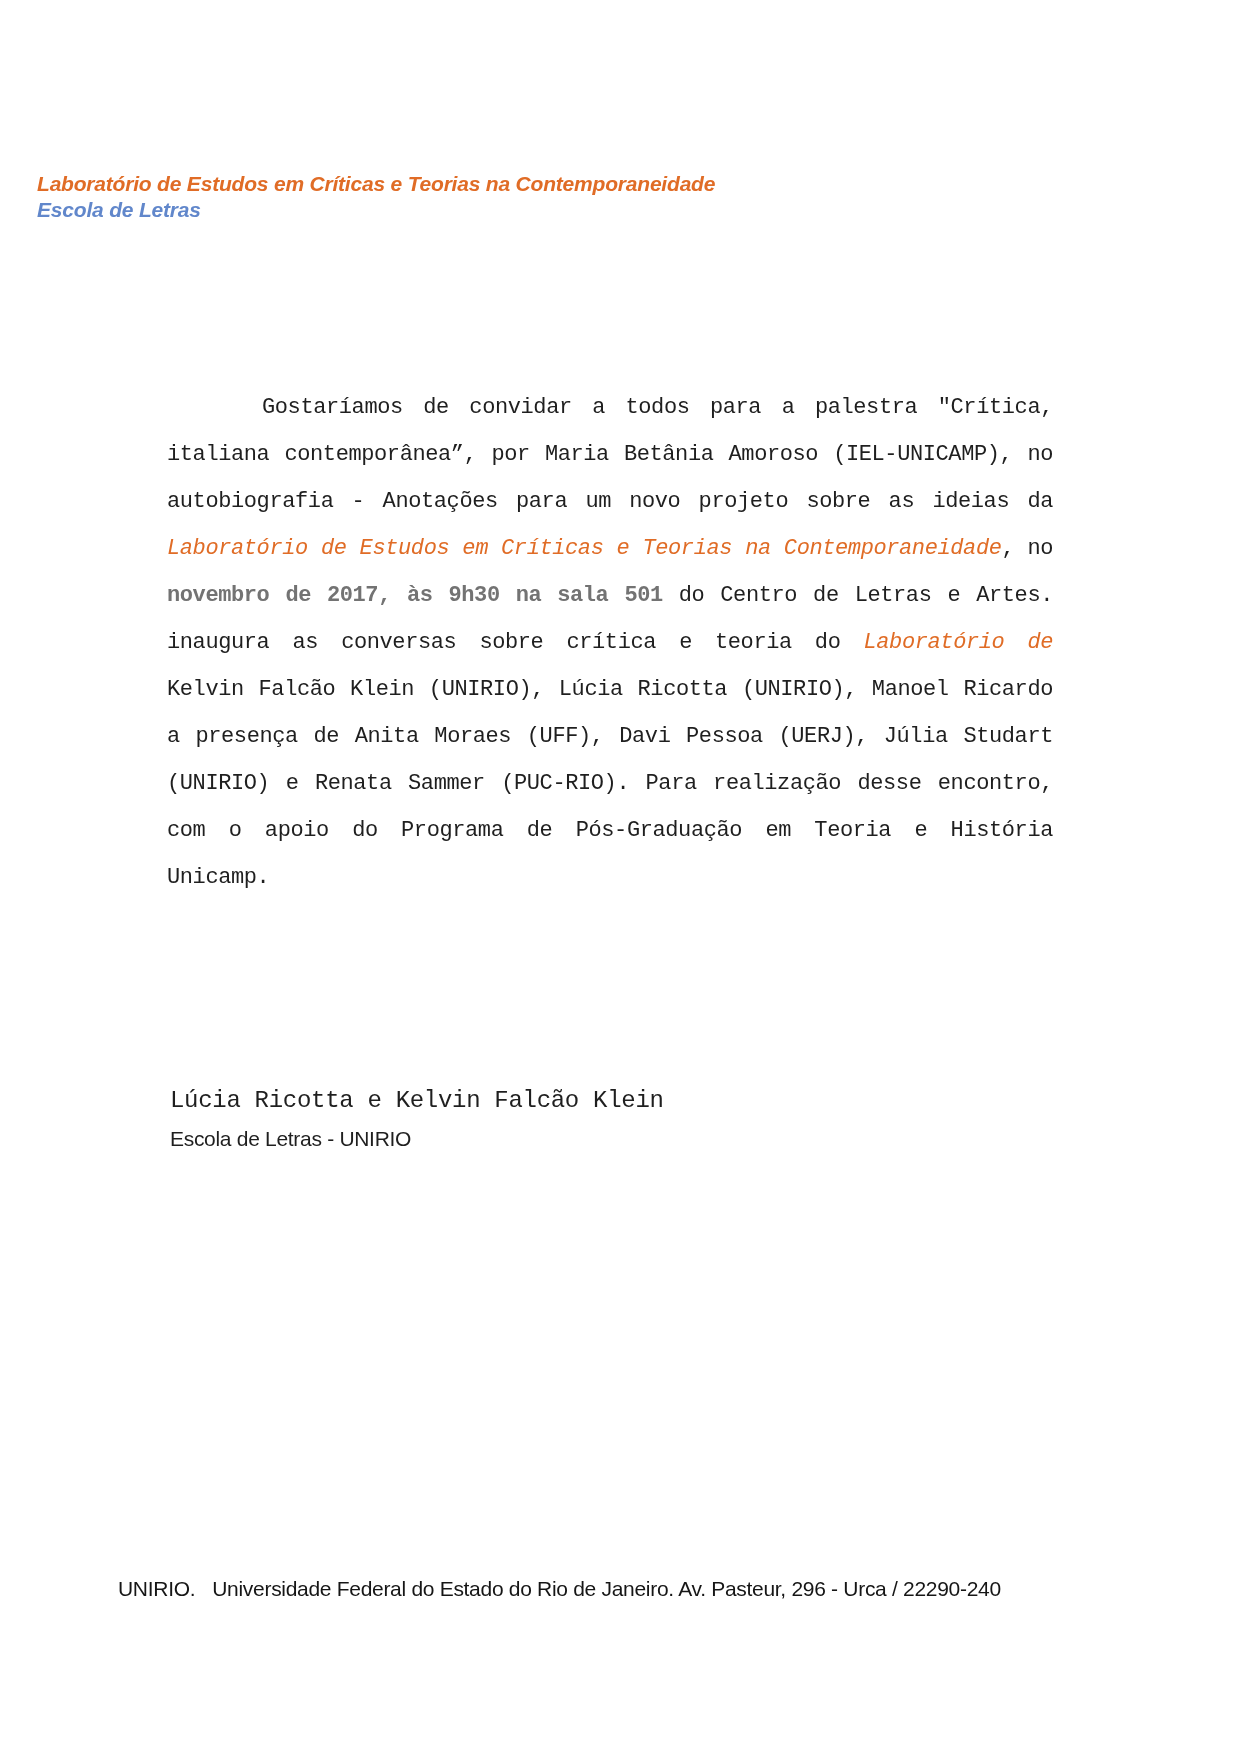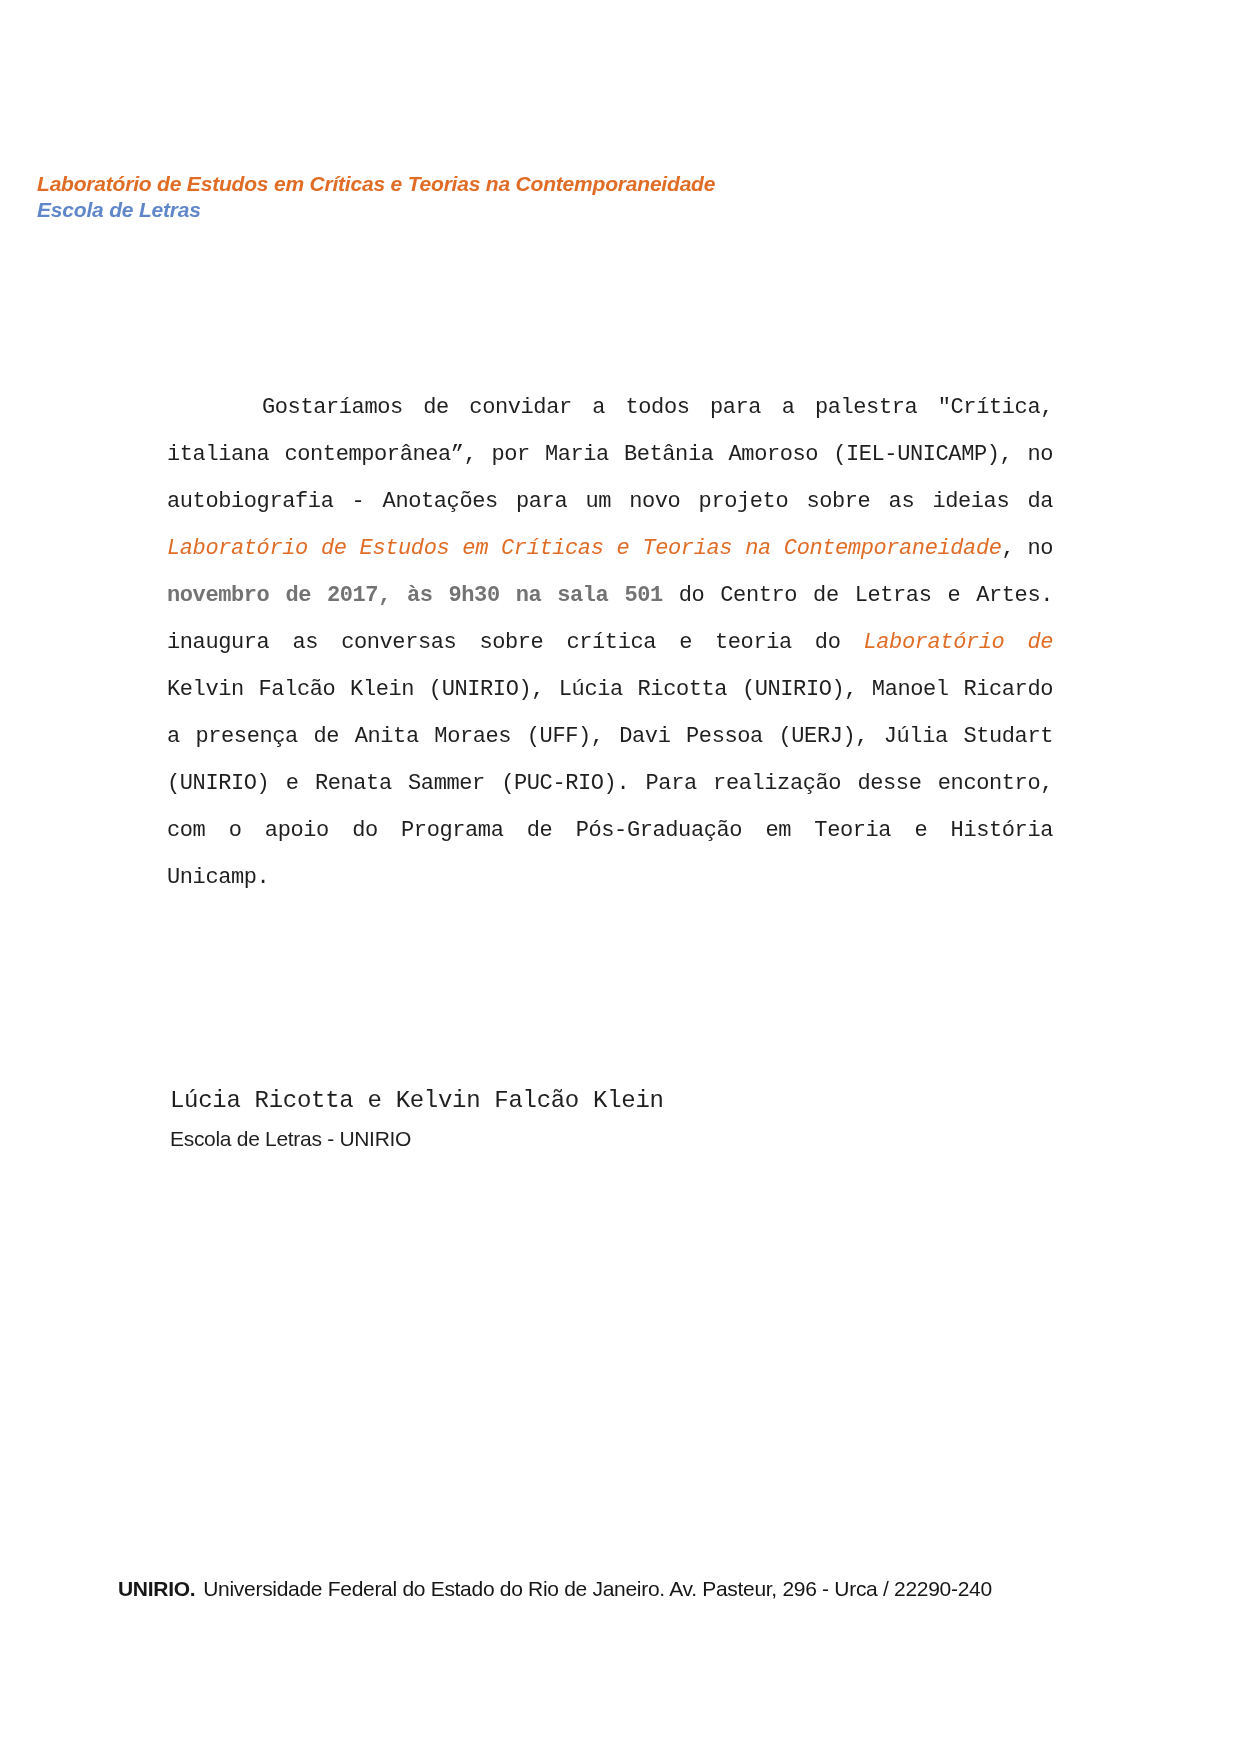--- a/index.html
+++ b/index.html
@@ -67,21 +67,21 @@
   }
   .sig-lab{color:var(--orange);font-style:italic;}
   
   .footer{
     position:absolute;
     left:118px; top:1577px;
     font-size:21px;
     letter-spacing:-0.3px;
     color:#161616;
   }
-  .footer-org{font-weight:700;margin-right:8px;}
+  .footer-org{font-weight:400;margin-right:17px;}
 </style>
 </head>
 <body>
 
 <div class="page">
 
   <header class="letterhead">
     <div class="lh-lab">Laboratório de Estudos em Críticas e Teorias na Contemporaneidade</div>
     <div class="lh-school">Escola de Letras</div>
   </header>

